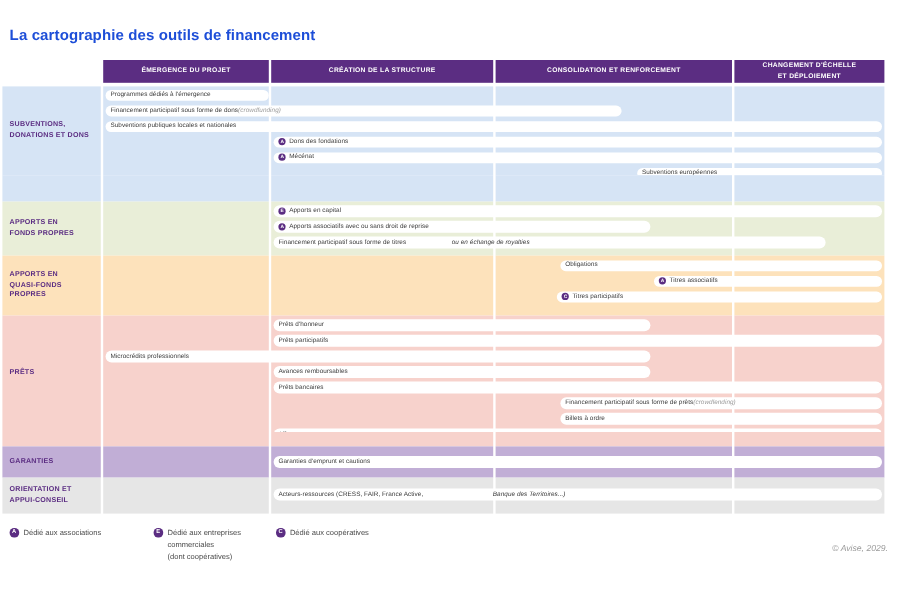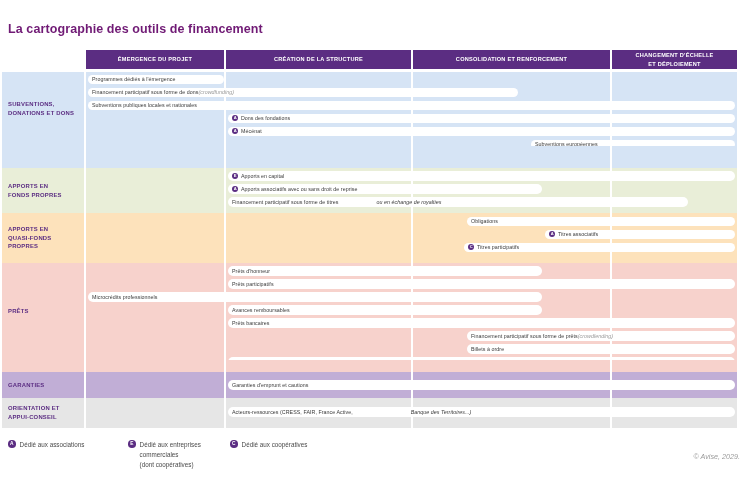--- a/index.html
+++ b/index.html
@@ -10,21 +10,21 @@
     overflow:hidden;
     position:relative;
     -webkit-font-smoothing:antialiased;
   }
   .page{position:relative;width:750px;height:500px;}
 
   
   .title{
     position:absolute;left:8px;top:22px;
     font-size:12.5px;font-weight:bold;
-    color:#701a75;letter-spacing:.1px;
+    color:#1d4ed8;letter-spacing:.1px;
   }
 
   
   
   .grid{position:absolute;left:0;top:50px;width:750px;height:380px;}
 
   .hdr{
     position:absolute;top:0;height:19px;
     background:#5b2d82;
     color:#ffffff;

